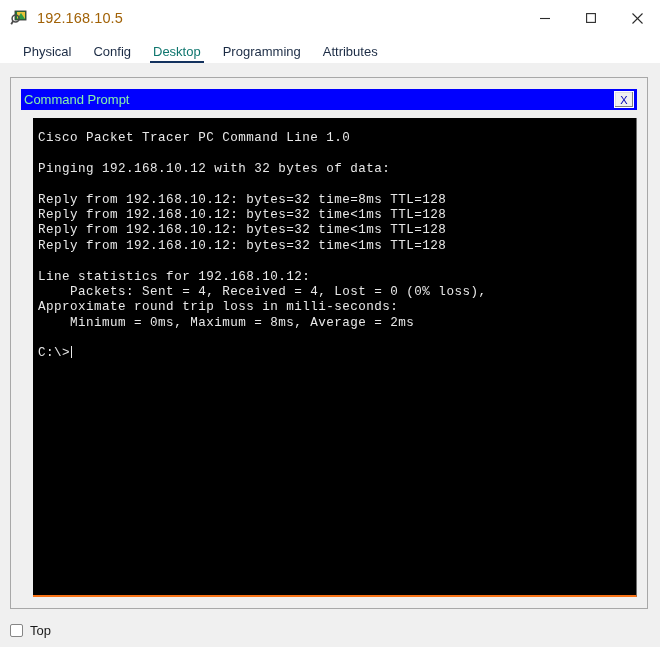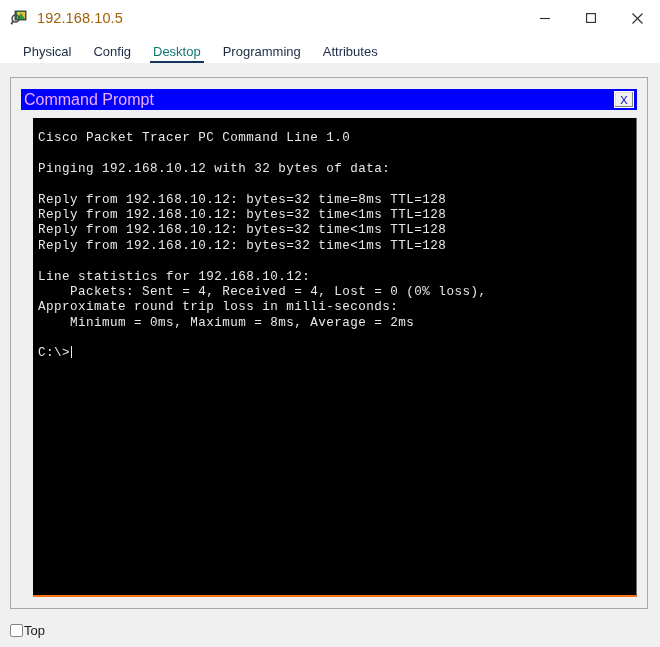--- a/index.html
+++ b/index.html
@@ -119,22 +119,22 @@
     height: 21px;
     background: #0000ff;
     display: flex;
     align-items: center;
     justify-content: space-between;
     padding: 0 2px 0 3px;
     box-sizing: border-box;
     position: relative;
   }
   .cmd-title-text {
-    color: #f0abfc;
-    font-size: 16px;
+    color: #86efac;
+    font-size: 13px;
     line-height: 15px;
     white-space: nowrap;
   }
   .cmd-close {
     width: 20px;
     height: 17px;
     background: #f0f0f0;
     border: 1px solid #ffffff;
     box-shadow: inset -1px -1px 0 #808080, inset 1px 1px 0 #dfdfdf;
     color: #0000bb;
@@ -198,21 +198,21 @@
     height: 13px;
     border: 1px solid #868686;
     background: #ffffff;
     border-radius: 2px;
     box-sizing: border-box;
     flex: 0 0 auto;
   }
   .checkbox-label {
     font-size: 13px;
     color: #1b1b1b;
-    margin-left: 1px;
+    margin-left: 7px;
   }
 </style>
 </head>
 <body>
 
 <div class="titlebar">
   <div class="title-icon">
     <svg width="18" height="18" viewBox="0 0 18 18">
       <rect x="5" y="2" width="11" height="9" fill="#1f7a35"></rect>
       <rect x="7" y="3" width="8" height="7" fill="#e8c33a"></rect>

